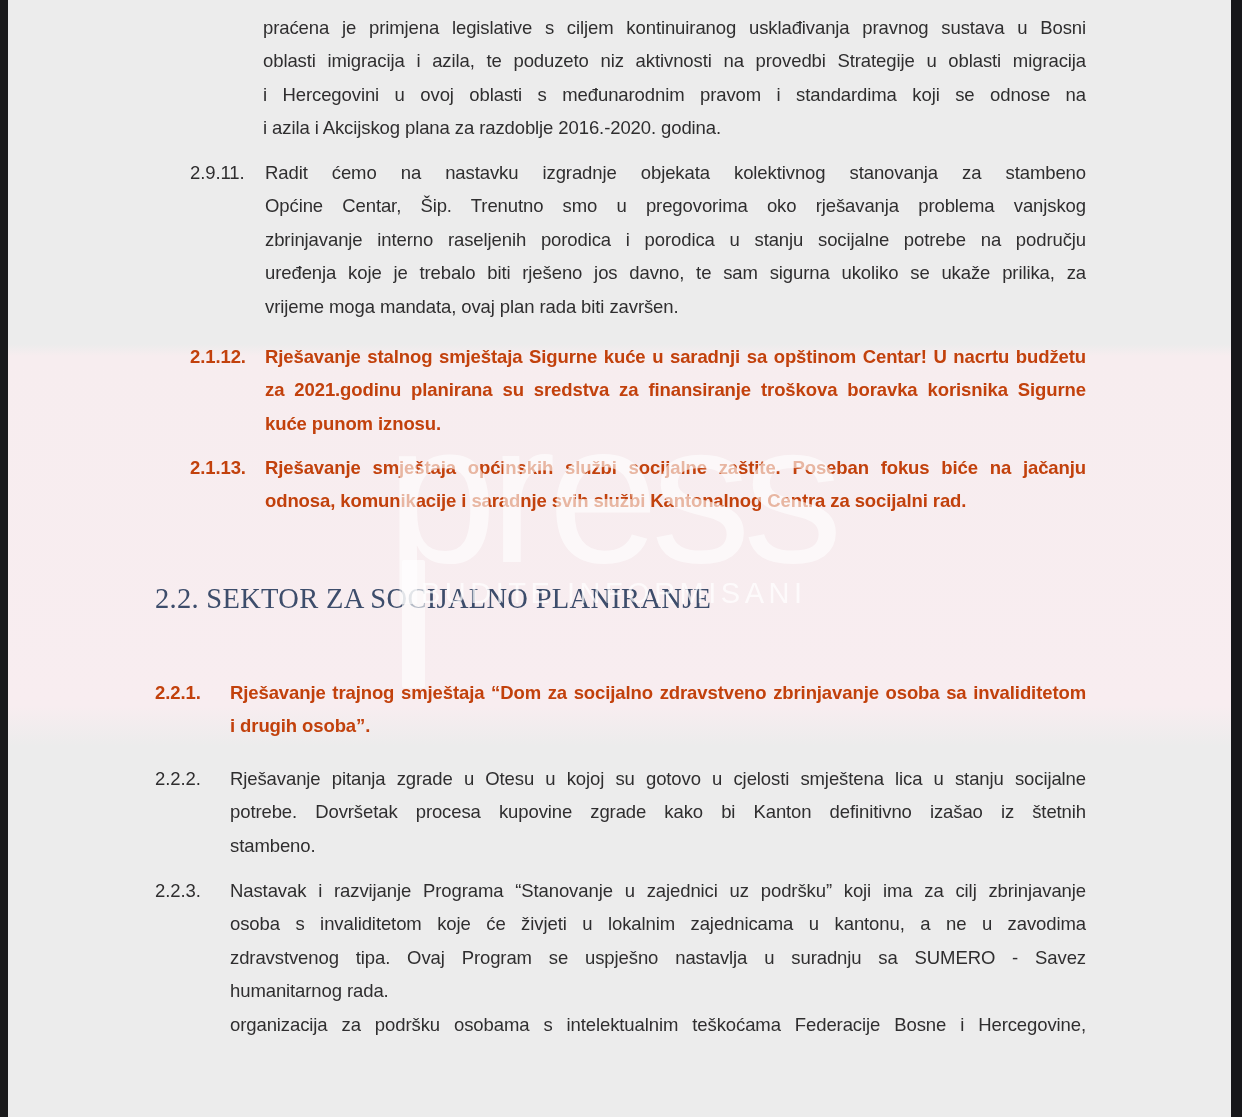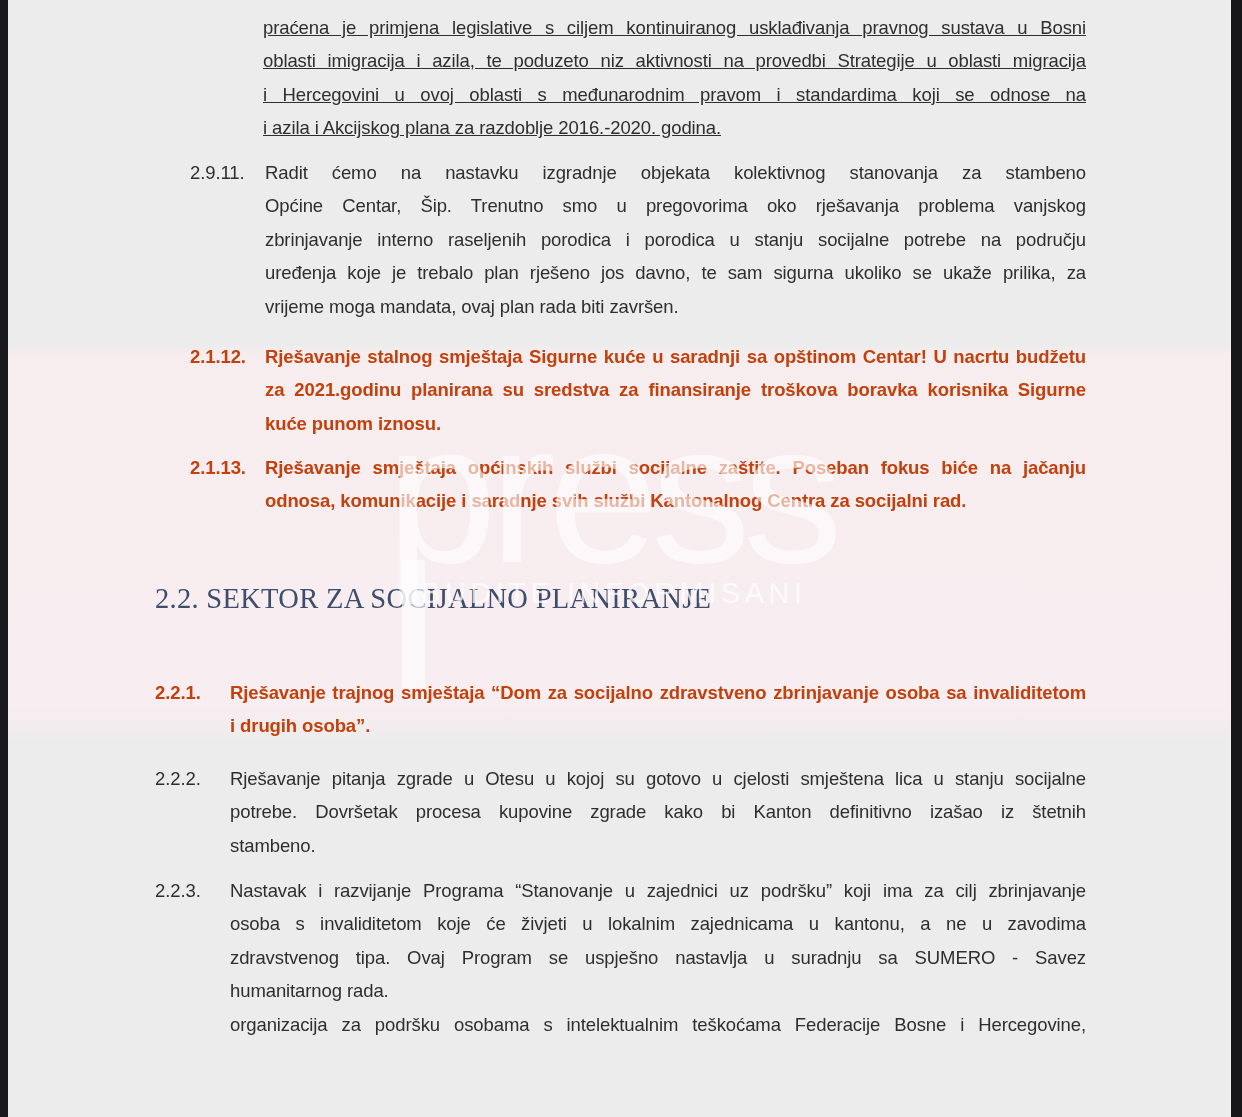--- a/index.html
+++ b/index.html
@@ -16,21 +16,21 @@
 
   .pink-band{
     position:absolute;left:8px;right:11px;top:344px;height:402px;z-index:1;
     background:linear-gradient(180deg,
       rgba(247,237,239,0) 0%,
       rgba(247,237,239,1) 3%,
       rgba(248,237,240,1) 90%,
       rgba(248,237,240,0) 100%);
   }
 
-  .textblock{position:absolute;z-index:2;font-size:18.5px;line-height:33.4px;letter-spacing:-0.1px;text-decoration:underline;}
+  .textblock{position:absolute;z-index:2;font-size:18.5px;line-height:33.4px;letter-spacing:-0.1px;}
   .textblock .line{text-align:justify;text-align-last:justify;white-space:normal;}
   .textblock .line.last{text-align-last:left;}
 
   .intro{left:263px;top:11px;width:823px;color:#2f2e2f;}
 
   .item{position:absolute;z-index:2;font-size:18.5px;line-height:33.4px;letter-spacing:-0.1px;}
   .item .num{position:absolute;left:0;top:0;}
   .item .body{margin-left:75px;}
   .item .body .line{text-align:justify;text-align-last:justify;}
   .item .body .line.last{text-align-last:left;}
@@ -86,21 +86,21 @@
       <div class="line">i Hercegovini u ovoj oblasti s međunarodnim pravom i  standardima koji se odnose na</div>
       <div class="line last">i azila i Akcijskog plana za razdoblje 2016.-2020. godina.</div>
     </div>
 
   <div class="item lvl21 i2111 ink-dark">
     <span class="num">2.9.11.</span>
     <div class="body">
         <div class="line">Radit ćemo na nastavku izgradnje objekata kolektivnog stanovanja za stambeno</div>
         <div class="line">Općine Centar, Šip. Trenutno smo u pregovorima oko rješavanja problema vanjskog</div>
         <div class="line">zbrinjavanje interno raseljenih porodica i porodica u stanju socijalne potrebe na području</div>
-        <div class="line">uređenja koje je trebalo plan rješeno jos davno, te sam sigurna ukoliko se ukaže prilika, za</div>
+        <div class="line">uređenja koje je trebalo biti rješeno jos davno, te sam sigurna ukoliko se ukaže prilika, za</div>
         <div class="line last">vrijeme moga mandata, ovaj plan rada biti završen.</div>
       </div>
   </div>
 
   <div class="item lvl21 i2112 ink-maroon">
     <span class="num">2.1.12.</span>
     <div class="body">
         <div class="line">Rješavanje stalnog smještaja Sigurne kuće u saradnji sa opštinom Centar! U nacrtu budžetu</div>
         <div class="line">za 2021.godinu  planirana su sredstva za finansiranje troškova boravka korisnika Sigurne</div>
         <div class="line last">kuće punom iznosu.</div>

